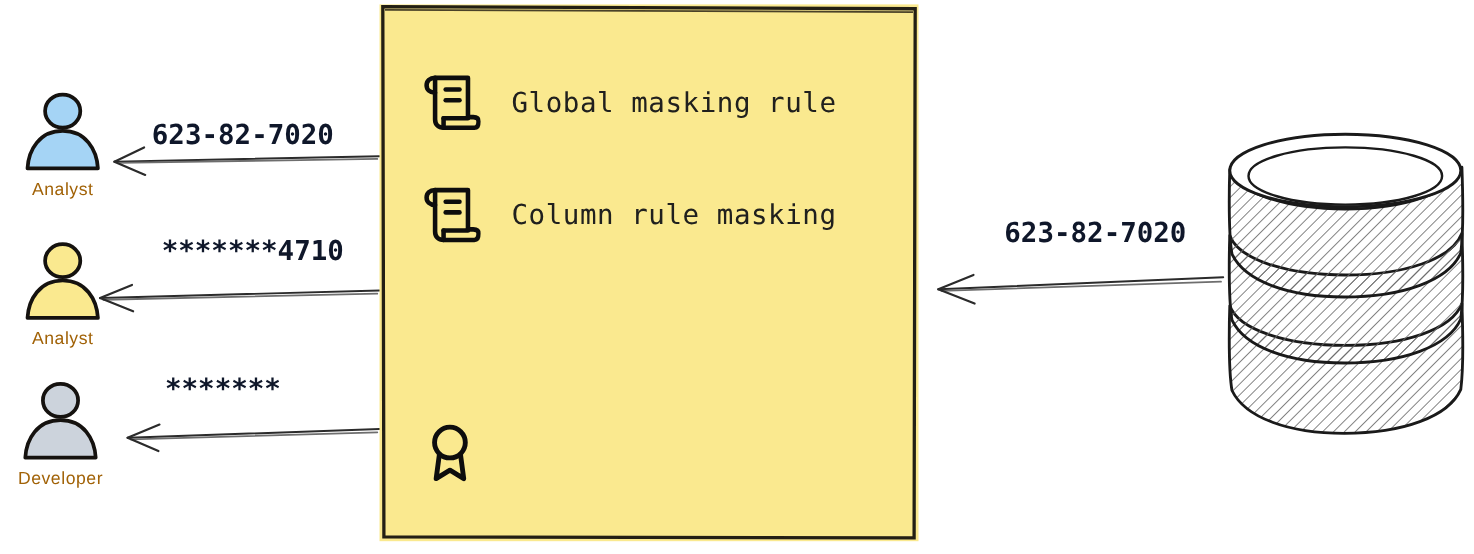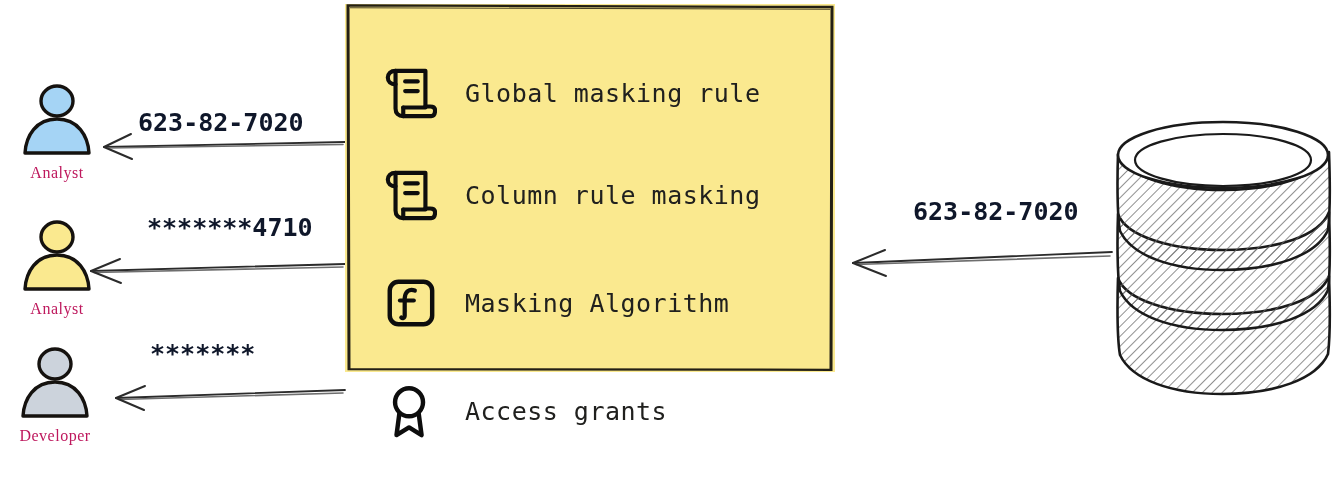--- a/index.html
+++ b/index.html
@@ -24,23 +24,23 @@
     width: 110px;
     text-align: center;
   }
   .actor-figure {
     width: 86px;
     height: 86px;
     margin: 0 auto;
     display: block;
   }
   .actor-label {
-    font-family: Liberation Serif, serif;
+    font-family: Liberation Sans, sans-serif;
     font-size: 16px;
-    color: #be185d;
+    color: #a16207;
     letter-spacing: 0.5px;
     margin-top: -4px;
     white-space: nowrap;
   }
 
   
   .arrow-wrap {
     position: absolute;
   }
   .arrow-label {
@@ -52,21 +52,21 @@
     letter-spacing: 0px;
     white-space: nowrap;
   }
 
   
   #policy-panel {
     position: absolute;
     left: 345px;
     top: 4px;
     width: 490px;
-    height: 368px;
+    height: 488px;
     background: #fae98f;
     box-sizing: border-box;
   }
   #policy-panel-border {
     position: absolute;
     left: 0;
     top: 0;
     width: 100%;
     height: 100%;
     pointer-events: none;
@@ -196,35 +196,26 @@
             <path d="M13 6 C8 6 5 9 5 13 C5 17 8 20 13 20 L13 6 Z"></path>
             <path d="M13 20 L13 45 C13 50 16 53 21 53 L50 53 C53 53 54 50 54 47 C54 44 52 43 49 43 L44 43"></path>
             <path d="M21 44 L21 53"></path>
             <path d="M23 17 L36 17"></path>
             <path d="M23 27 L36 27"></path>
           </g>
         </svg>
         <div class="panel-item-label">Column rule masking</div>
       </div>
 
-      <div class="panel-item" style="top:270px;">
-        <svg class="panel-item-icon" viewBox="0 0 56 58">
-          <rect x="7" y="7" width="44" height="44" rx="9" ry="9" fill="none" stroke="#0d0d0d" stroke-width="4.6"></rect>
-          <path d="M33 16 C27 14 23 17 22.5 24 L22.5 42 C22.5 45 20 45 19 44" fill="none" stroke="#0d0d0d" stroke-width="4.4" stroke-linecap="round"></path>
-          <path d="M17.5 26.5 L32 26.5" fill="none" stroke="#0d0d0d" stroke-width="4.2" stroke-linecap="round"></path>
-        </svg>
-        <div class="panel-item-label">Masking Algorithm</div>
-      </div>
 
       <div class="panel-item" style="top:378px;">
         <svg class="panel-item-icon" viewBox="0 0 56 58">
           <circle cx="27" cy="20" r="14.5" fill="none" stroke="#0d0d0d" stroke-width="4.6"></circle>
           <path d="M17 31.5 L14 54 L27 46 L40 54 L37 31.5" fill="none" stroke="#0d0d0d" stroke-width="4.6" stroke-linejoin="round" stroke-linecap="round"></path>
         </svg>
-        <div class="panel-item-label">Access grants</div>
       </div>
 
     </div>
   </div>
 
   <div class="arrow-wrap" style="left:840px; top:240px; width:278px; height:40px;">
     <svg width="278" height="40" viewBox="0 0 278 40">
       <path d="M272 12 L14 23" fill="none" stroke="#2b2b2b" stroke-width="1.8" stroke-linecap="round"></path>
       <path d="M270 16 L16 24.5" fill="none" stroke="#6e6e6e" stroke-width="1.6" stroke-linecap="round"></path>
       <path d="M13 23 L45 10" fill="none" stroke="#2b2b2b" stroke-width="2" stroke-linecap="round"></path>

